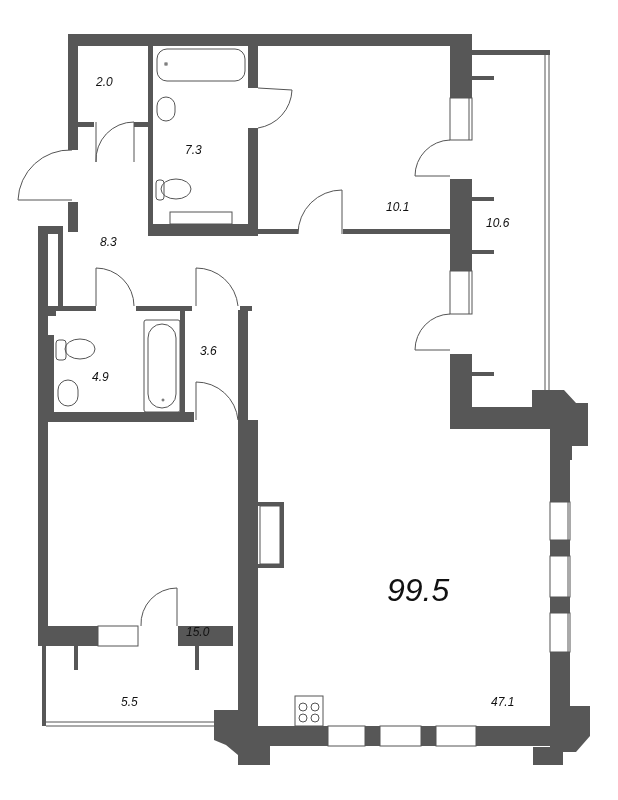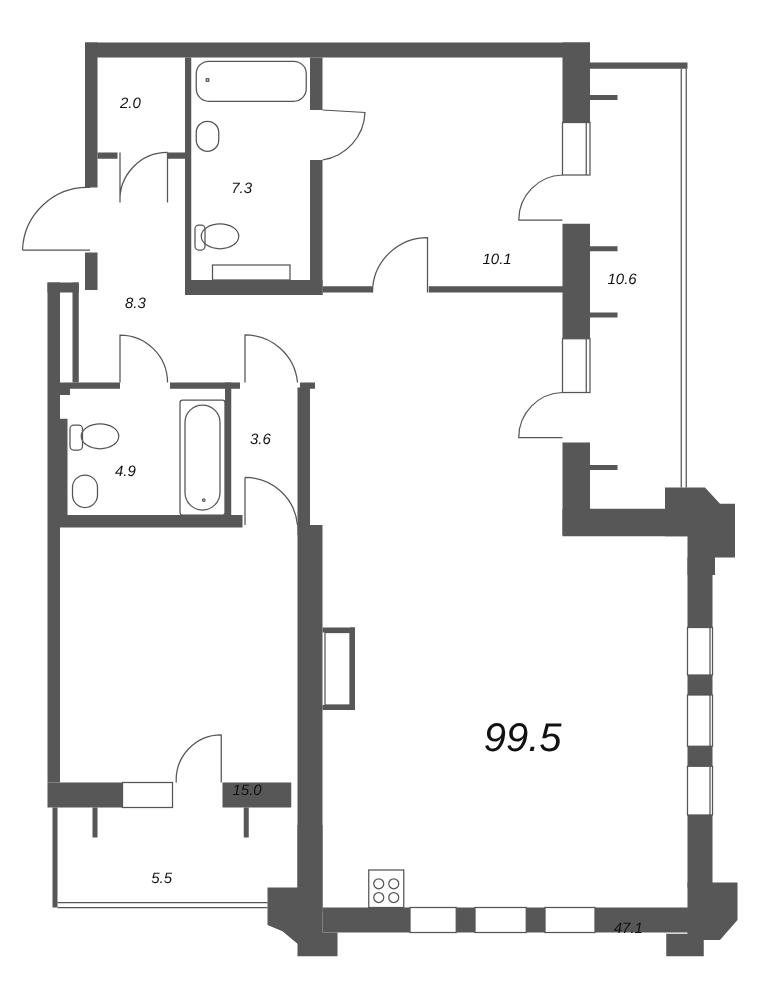--- a/index.html
+++ b/index.html
@@ -166,14 +166,14 @@
   <span class="label" style="left:96px;top:76px;">2.0</span>
   <span class="label" style="left:185px;top:144px;">7.3</span>
   <span class="label" style="left:386px;top:201px;">10.1</span>
   <span class="label" style="left:486px;top:217px;">10.6</span>
   <span class="label" style="left:100px;top:236px;">8.3</span>
   <span class="label" style="left:92px;top:371px;text-align:right;">4.9</span>
   <span class="label" style="left:200px;top:345px;">3.6</span>
   <span class="label big" style="left:387px;top:574px;">99.5</span>
   <span class="label" style="left:186px;top:598px;margin-top:28px;">15.0</span>
   <span class="label" style="left:121px;top:680px;margin-top:16px;">5.5</span>
-  <span class="label" style="left:491px;top:736px;">47.1</span>
+  <span class="label" style="left:491px;top:696px;">47.1</span>
 </div>
 
 </body></html>

